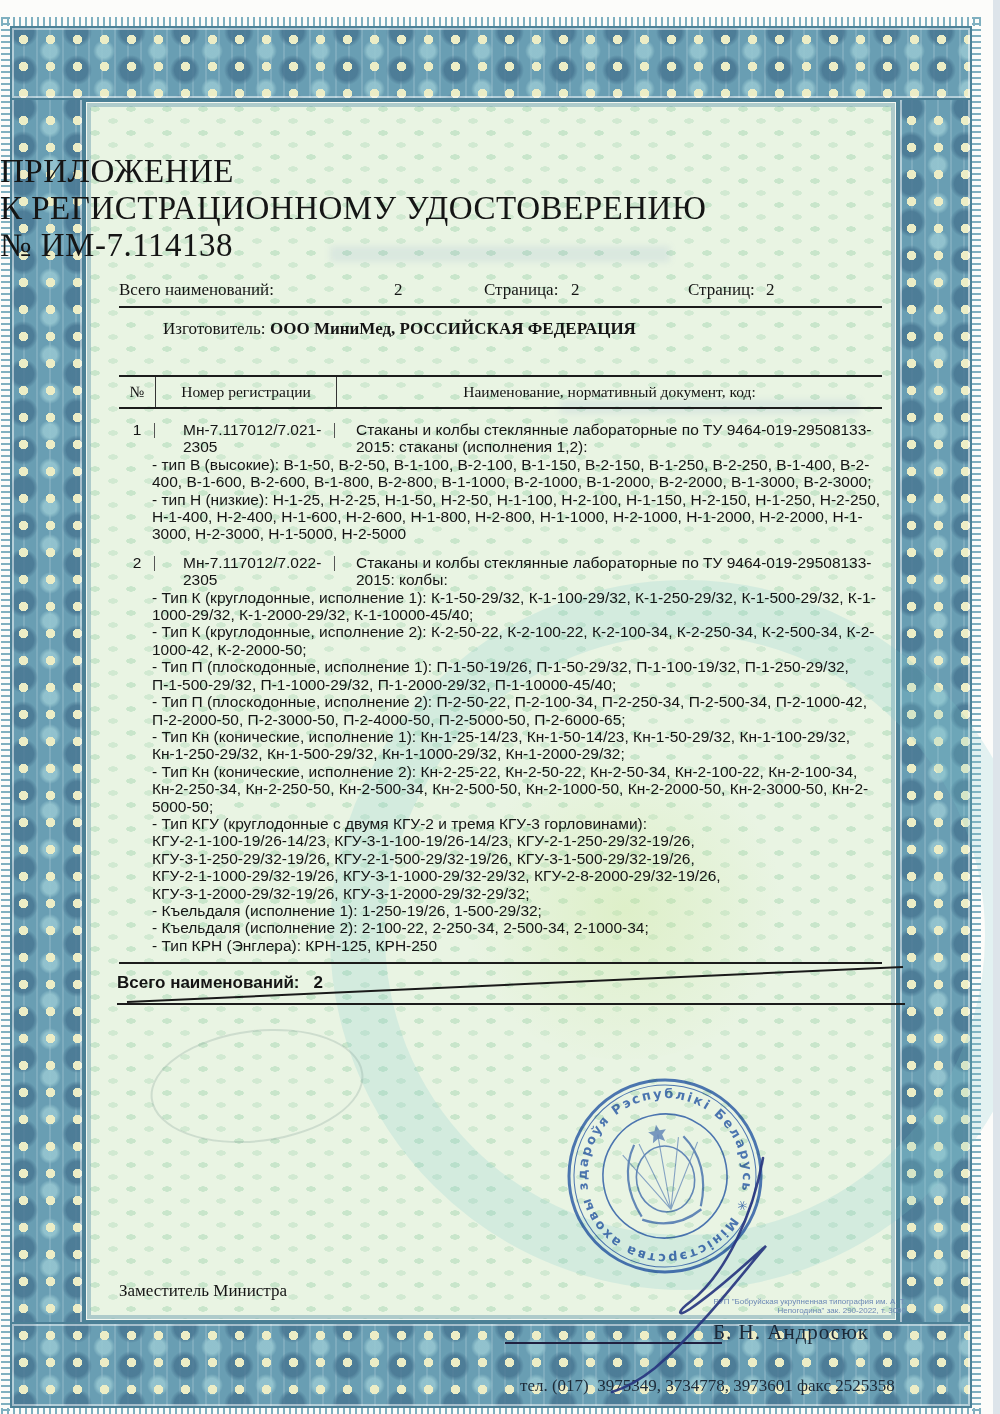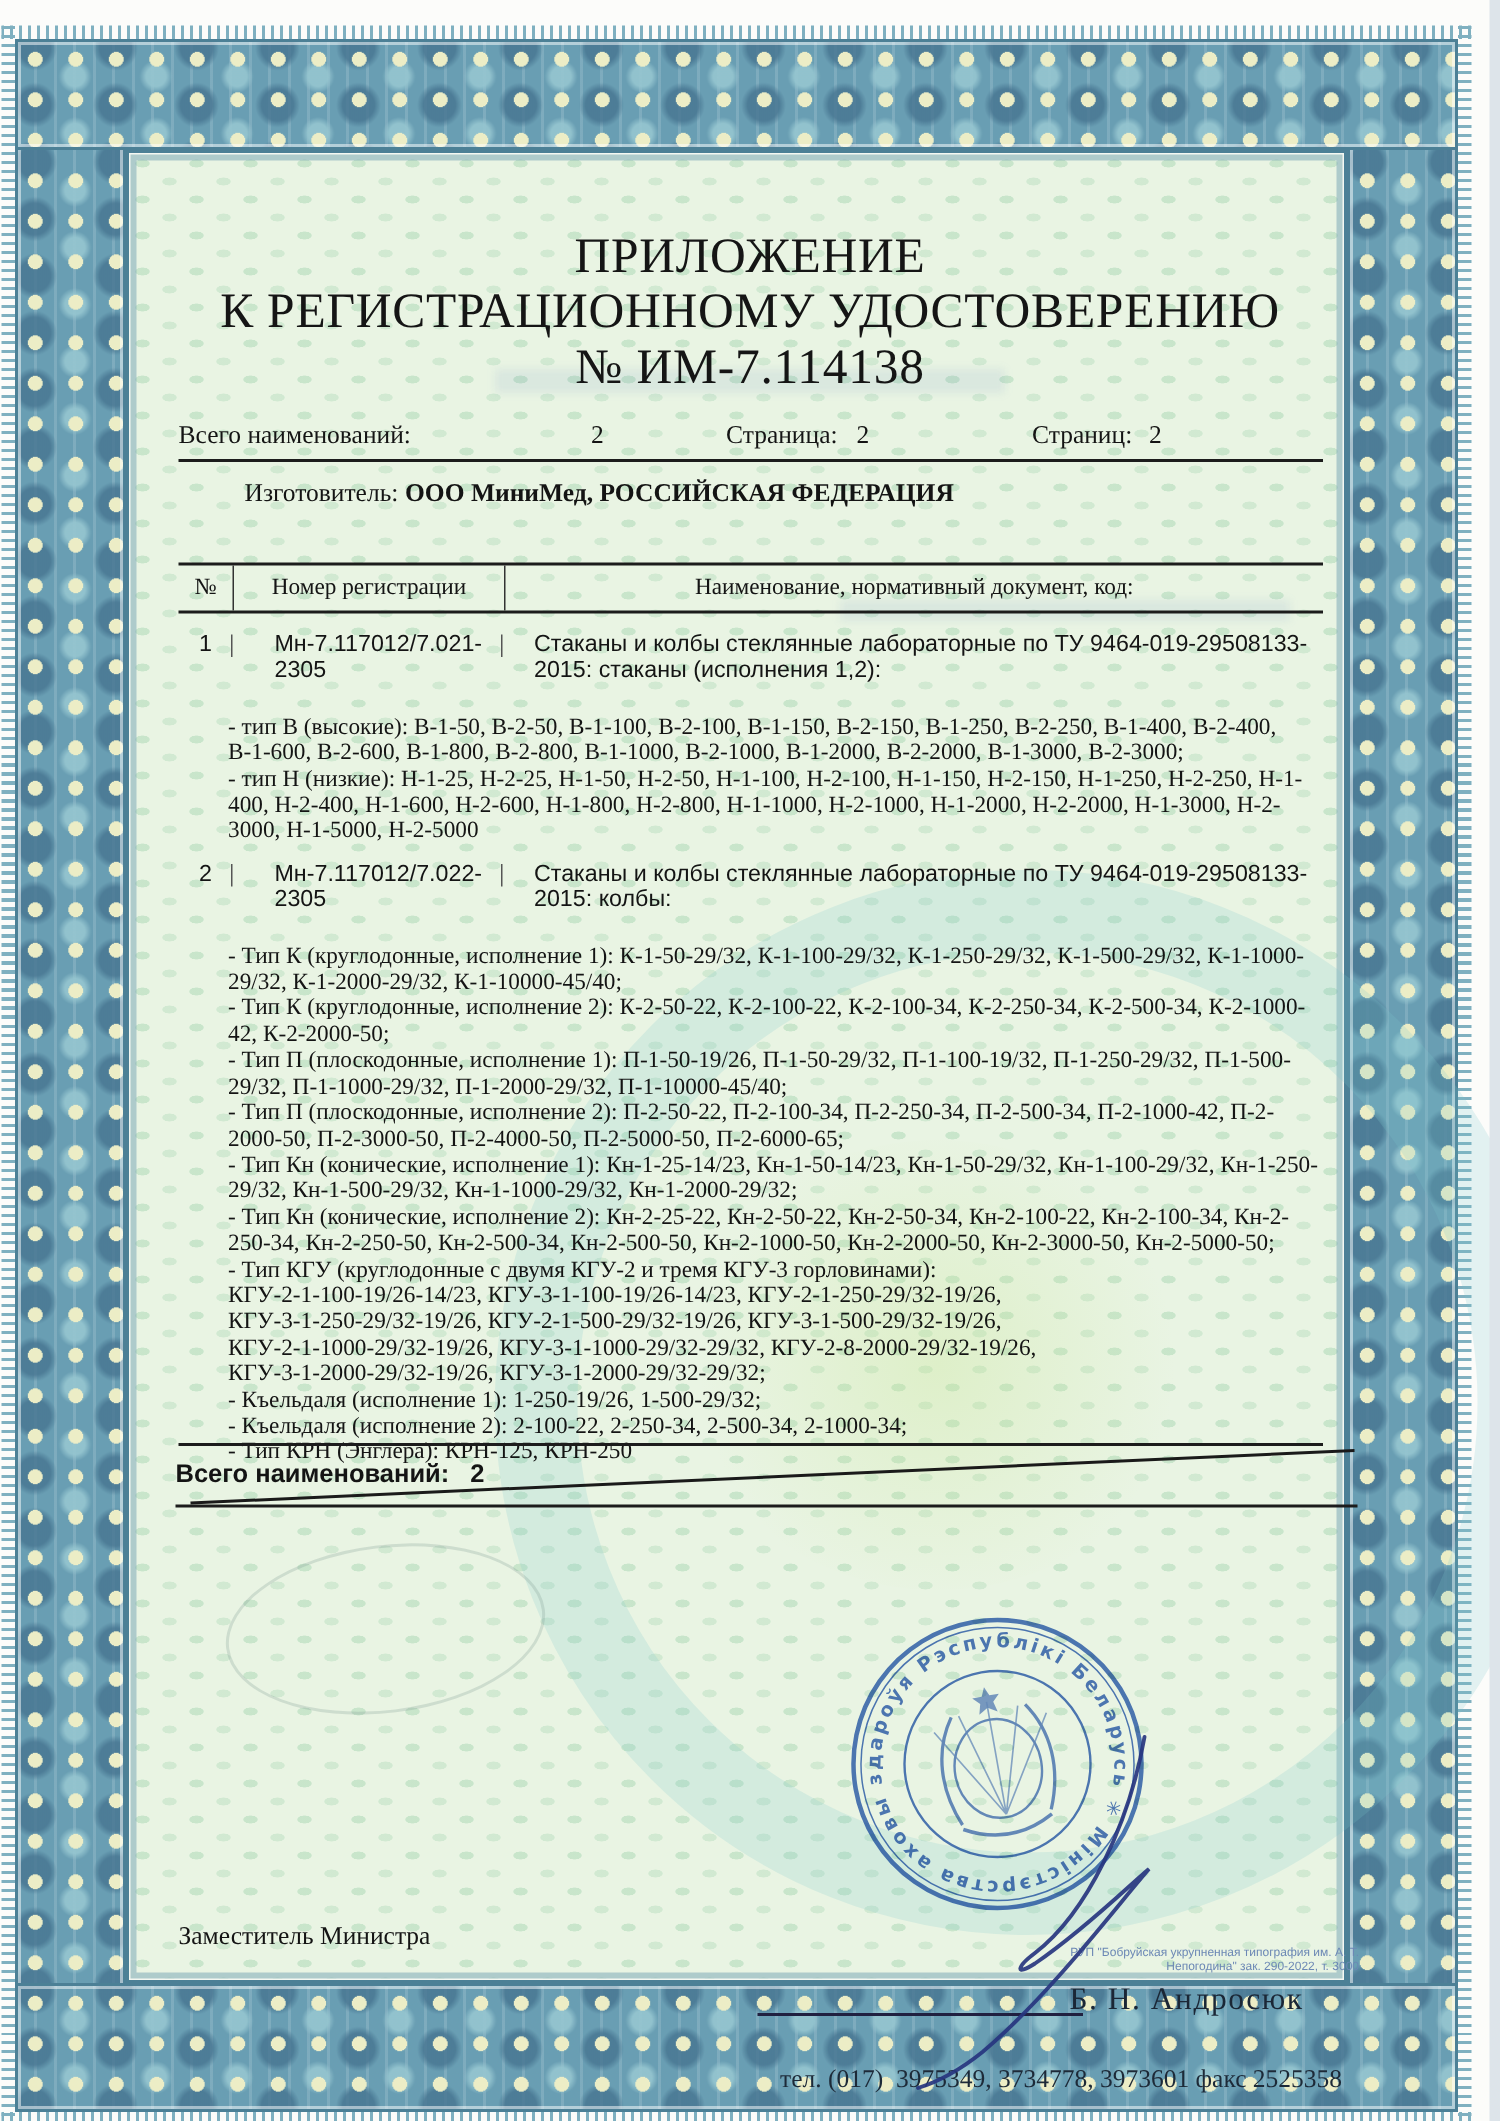--- a/index.html
+++ b/index.html
@@ -45,21 +45,21 @@
     background:radial-gradient(circle,rgba(196,228,140,.30),rgba(196,228,140,0) 70%);}
   .wm-oval{left:150px;top:1030px;width:210px;height:108px;border-radius:50%;
     border:2px solid rgba(125,150,142,.25);transform:rotate(-7deg);}
   .ghost{position:absolute;z-index:3;background:rgba(70,110,190,.09);filter:blur(3px);}
   .ghost-a{left:330px;top:246px;width:340px;height:16px;}
   .ghost-b{left:560px;top:400px;width:300px;height:14px;}
 
   
   .content{position:absolute;inset:0;z-index:6;}
   .abs{position:absolute;}
-  .title-block{left:0;right:0;top:153px;text-align:center;font-size:33px;line-height:37px;
+  .title-block{left:0;right:0;top:153px;text-align:left;font-size:33px;line-height:37px;
     letter-spacing:.5px;color:#151515;}
   .meta-row{top:280px;left:0;right:0;font-size:17px;}
   .hr{background:#1c1c1c;height:2px;}
   .manu-label{top:319px;left:119px;font-size:17px;margin-left:44px;}
   .manu-value{top:319px;left:270px;font-size:17px;font-weight:bold;}
 
   .thead{top:375px;left:119px;width:763px;height:30px;display:flex;align-items:center;
     border-top:2px solid #1c1c1c;border-bottom:2px solid #1c1c1c;font-size:15.5px;}
   .th{text-align:center;}
   .th1{width:36px;border-right:1px solid #333;}
@@ -69,21 +69,21 @@
 
   .entries{top:421px;left:119px;width:763px;font-family:"Liberation Sans",sans-serif;
     font-size:15.5px;line-height:17.4px;color:#141414;}
   .entry-row{display:flex;}
   .cell-num{width:36px;text-align:center;position:relative;}
   .cell-num::after{content:"";position:absolute;right:0;top:2px;width:1px;height:15px;background:#555;}
   .cell-reg{width:180px;text-align:left;padding-right:4px;padding-left:28px;
     box-sizing:border-box;position:relative;}
   .cell-reg::after{content:"";position:absolute;right:0;top:2px;width:1px;height:15px;background:#555;}
   .cell-name{flex:1;padding-left:5px;margin-left:16px;}
-  .items{margin-top:20px;font-family:Liberation Serif, serif;}
+  .items{margin-top:0;}
   .item{padding-left:33px;}
   .entry+.entry{margin-top:11px;}
 
   .hr-f1{top:962px;left:119px;width:763px;}
   .footer-total{top:973px;left:117px;font-family:"Liberation Sans",sans-serif;
     font-weight:bold;font-size:17px;}
   .footer-total .val{margin-left:14px;}
   .hr-f2{top:1003px;left:117px;width:788px;}
 
   .sig-title{top:1281px;left:119px;font-size:17px;}

